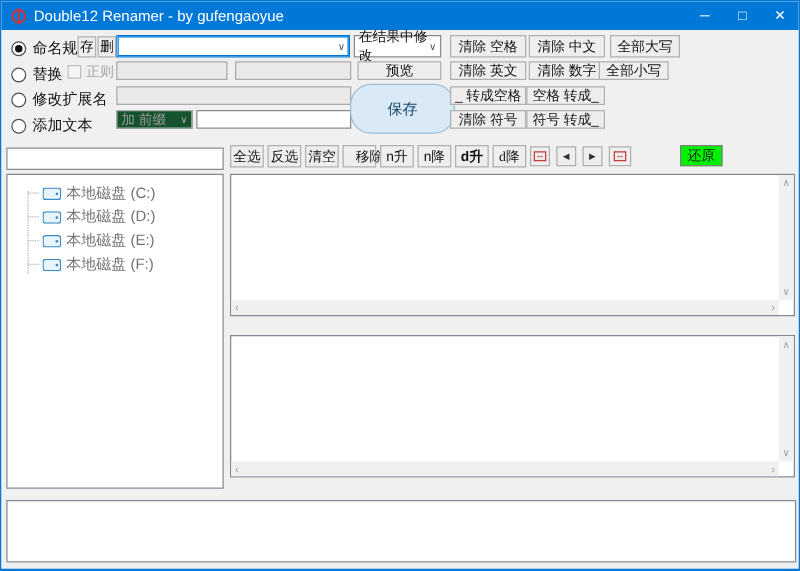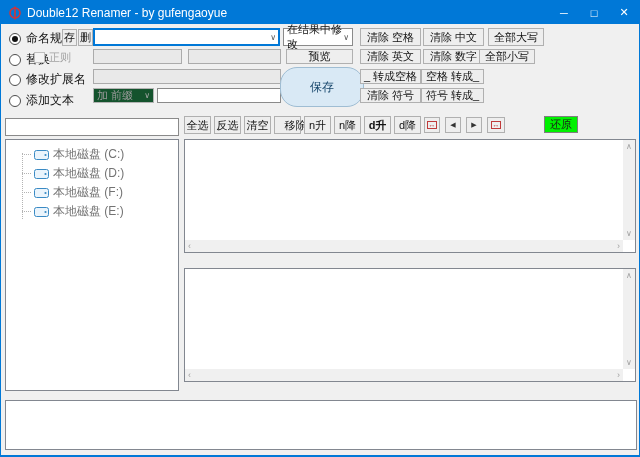--- a/index.html
+++ b/index.html
@@ -18,21 +18,21 @@
     color:#fff; font-size:11px; cursor:default; }
   
   .abs { position:absolute; }
   .btn { background:#eeeeee; border:1px solid #b0b0b0; font-size:11px; color:#111;
     display:flex; align-items:center; justify-content:center; white-space:nowrap; cursor:default; }
   .radio-row { display:flex; align-items:center; gap:5px; font-size:12px; color:#111; }
   .radio-dot { width:12px; height:12px; border:1px solid #4d4d4d; border-radius:50%;
     background:#fff; position:relative; flex:none; }
   .radio-dot.checked::after { content:''; position:absolute; left:2px; top:2px; width:6px; height:6px;
     border-radius:50%; background:#111; }
-  .checkbox-row { display:flex; align-items:center; gap:4px; font-size:11px; color:#a3a3a3; }
+  .checkbox-row { display:flex; align-items:center; gap:4px; font-size:11px; color:#a3a3a3;padding-left:20px; }
   .checkbox-box { width:11px; height:11px; border:1px solid #bfbfbf; background:#f4f4f4; flex:none; }
   .tb-input { background:#fff; border:1px solid #8a8a8a; }
   .tb-input.disabled { background:#e9e9e9; border-color:#ababab; }
   .combo { background:#fff; border:1px solid #8a8a8a; display:flex; align-items:center;
     font-size:11px; color:#111; padding:0 3px; justify-content:space-between; }
   .combo .chev { font-size:8px; color:#555; }
   .combo.focused { border:1px solid #0078d7; box-shadow:inset 0 0 0 1px #0078d7; }
   .combo.disabled { background:#14532d; border-color:#b3b3b3; color:#9a9a9a; }
   .combo.disabled .chev { color:#a8a8a8; }
   .btn-save { background:#d9e9f5; border:1px solid #9fbdd3; color:#17466b; font-size:12px; }
@@ -134,21 +134,21 @@
 
   <div class="abs tb-input" style="left:4px;top:117px;width:174px;height:18px;"></div>
 
   <div class="abs btn" style="left:183px;top:115px;width:27px;height:18px;">全选</div>
   <div class="abs btn" style="left:213px;top:115px;width:27px;height:18px;">反选</div>
   <div class="abs btn" style="left:243px;top:115px;width:27px;height:18px;">清空</div>
   <div class="abs btn" style="left:273px;top:115px;width:27px;height:18px;padding-left:16px;">移除</div>
   <div class="abs btn" style="left:303px;top:115px;width:27px;height:18px;">n升</div>
   <div class="abs btn" style="left:333px;top:115px;width:27px;height:18px;">n降</div>
   <div class="abs btn" style="left:363px;top:115px;width:27px;height:18px;font-weight:bold;">d升</div>
-  <div class="abs btn" style="left:393px;top:115px;width:27px;height:18px;">d降</div>
+  <div class="abs btn" style="left:393px;top:115px;width:27px;height:18px;font-family:Liberation Serif, serif;">d降</div>
 
   <div class="abs mini-btn" style="left:423px;top:116px;width:16px;height:16px;">
     <span class="red-ico">↔</span>
   </div>
   <div class="abs mini-btn" style="left:444px;top:116px;width:16px;height:16px;">
     <span class="tri">◀</span>
   </div>
   <div class="abs mini-btn" style="left:465px;top:116px;width:16px;height:16px;">
     <span class="tri">▶</span>
   </div>
@@ -176,29 +176,29 @@
           <circle cx="11.5" cy="5" r="1.1" fill="#3a8ac4"></circle>
         </svg>
         <span>本地磁盘 (D:)</span>
       </div>
       <div class="tree-item">
         <span class="dash"></span>
         <svg width="15" height="10" viewBox="0 0 15 10">
           <rect x="0.5" y="0.5" width="14" height="9" rx="2" fill="#eaf4fc" stroke="#3a8ac4"></rect>
           <circle cx="11.5" cy="5" r="1.1" fill="#3a8ac4"></circle>
         </svg>
+        <span>本地磁盘 (E:)</span>
+      </div>
+      <div class="tree-item">
+        <span class="dash"></span>
+        <svg width="15" height="10" viewBox="0 0 15 10">
+          <rect x="0.5" y="0.5" width="14" height="9" rx="2" fill="#eaf4fc" stroke="#3a8ac4"></rect>
+          <circle cx="11.5" cy="5" r="1.1" fill="#3a8ac4"></circle>
+        </svg>
         <span>本地磁盘 (F:)</span>
-      </div>
-      <div class="tree-item">
-        <span class="dash"></span>
-        <svg width="15" height="10" viewBox="0 0 15 10">
-          <rect x="0.5" y="0.5" width="14" height="9" rx="2" fill="#eaf4fc" stroke="#3a8ac4"></rect>
-          <circle cx="11.5" cy="5" r="1.1" fill="#3a8ac4"></circle>
-        </svg>
-        <span>本地磁盘 (E:)</span>
       </div>
     </div>
   </div>
 
   <div class="panel" style="left:183px;top:138px;width:452px;height:114px;">
     <div class="vscroll">
       <span>∧</span>
       <span>∨</span>
     </div>
     <div class="hscroll">

